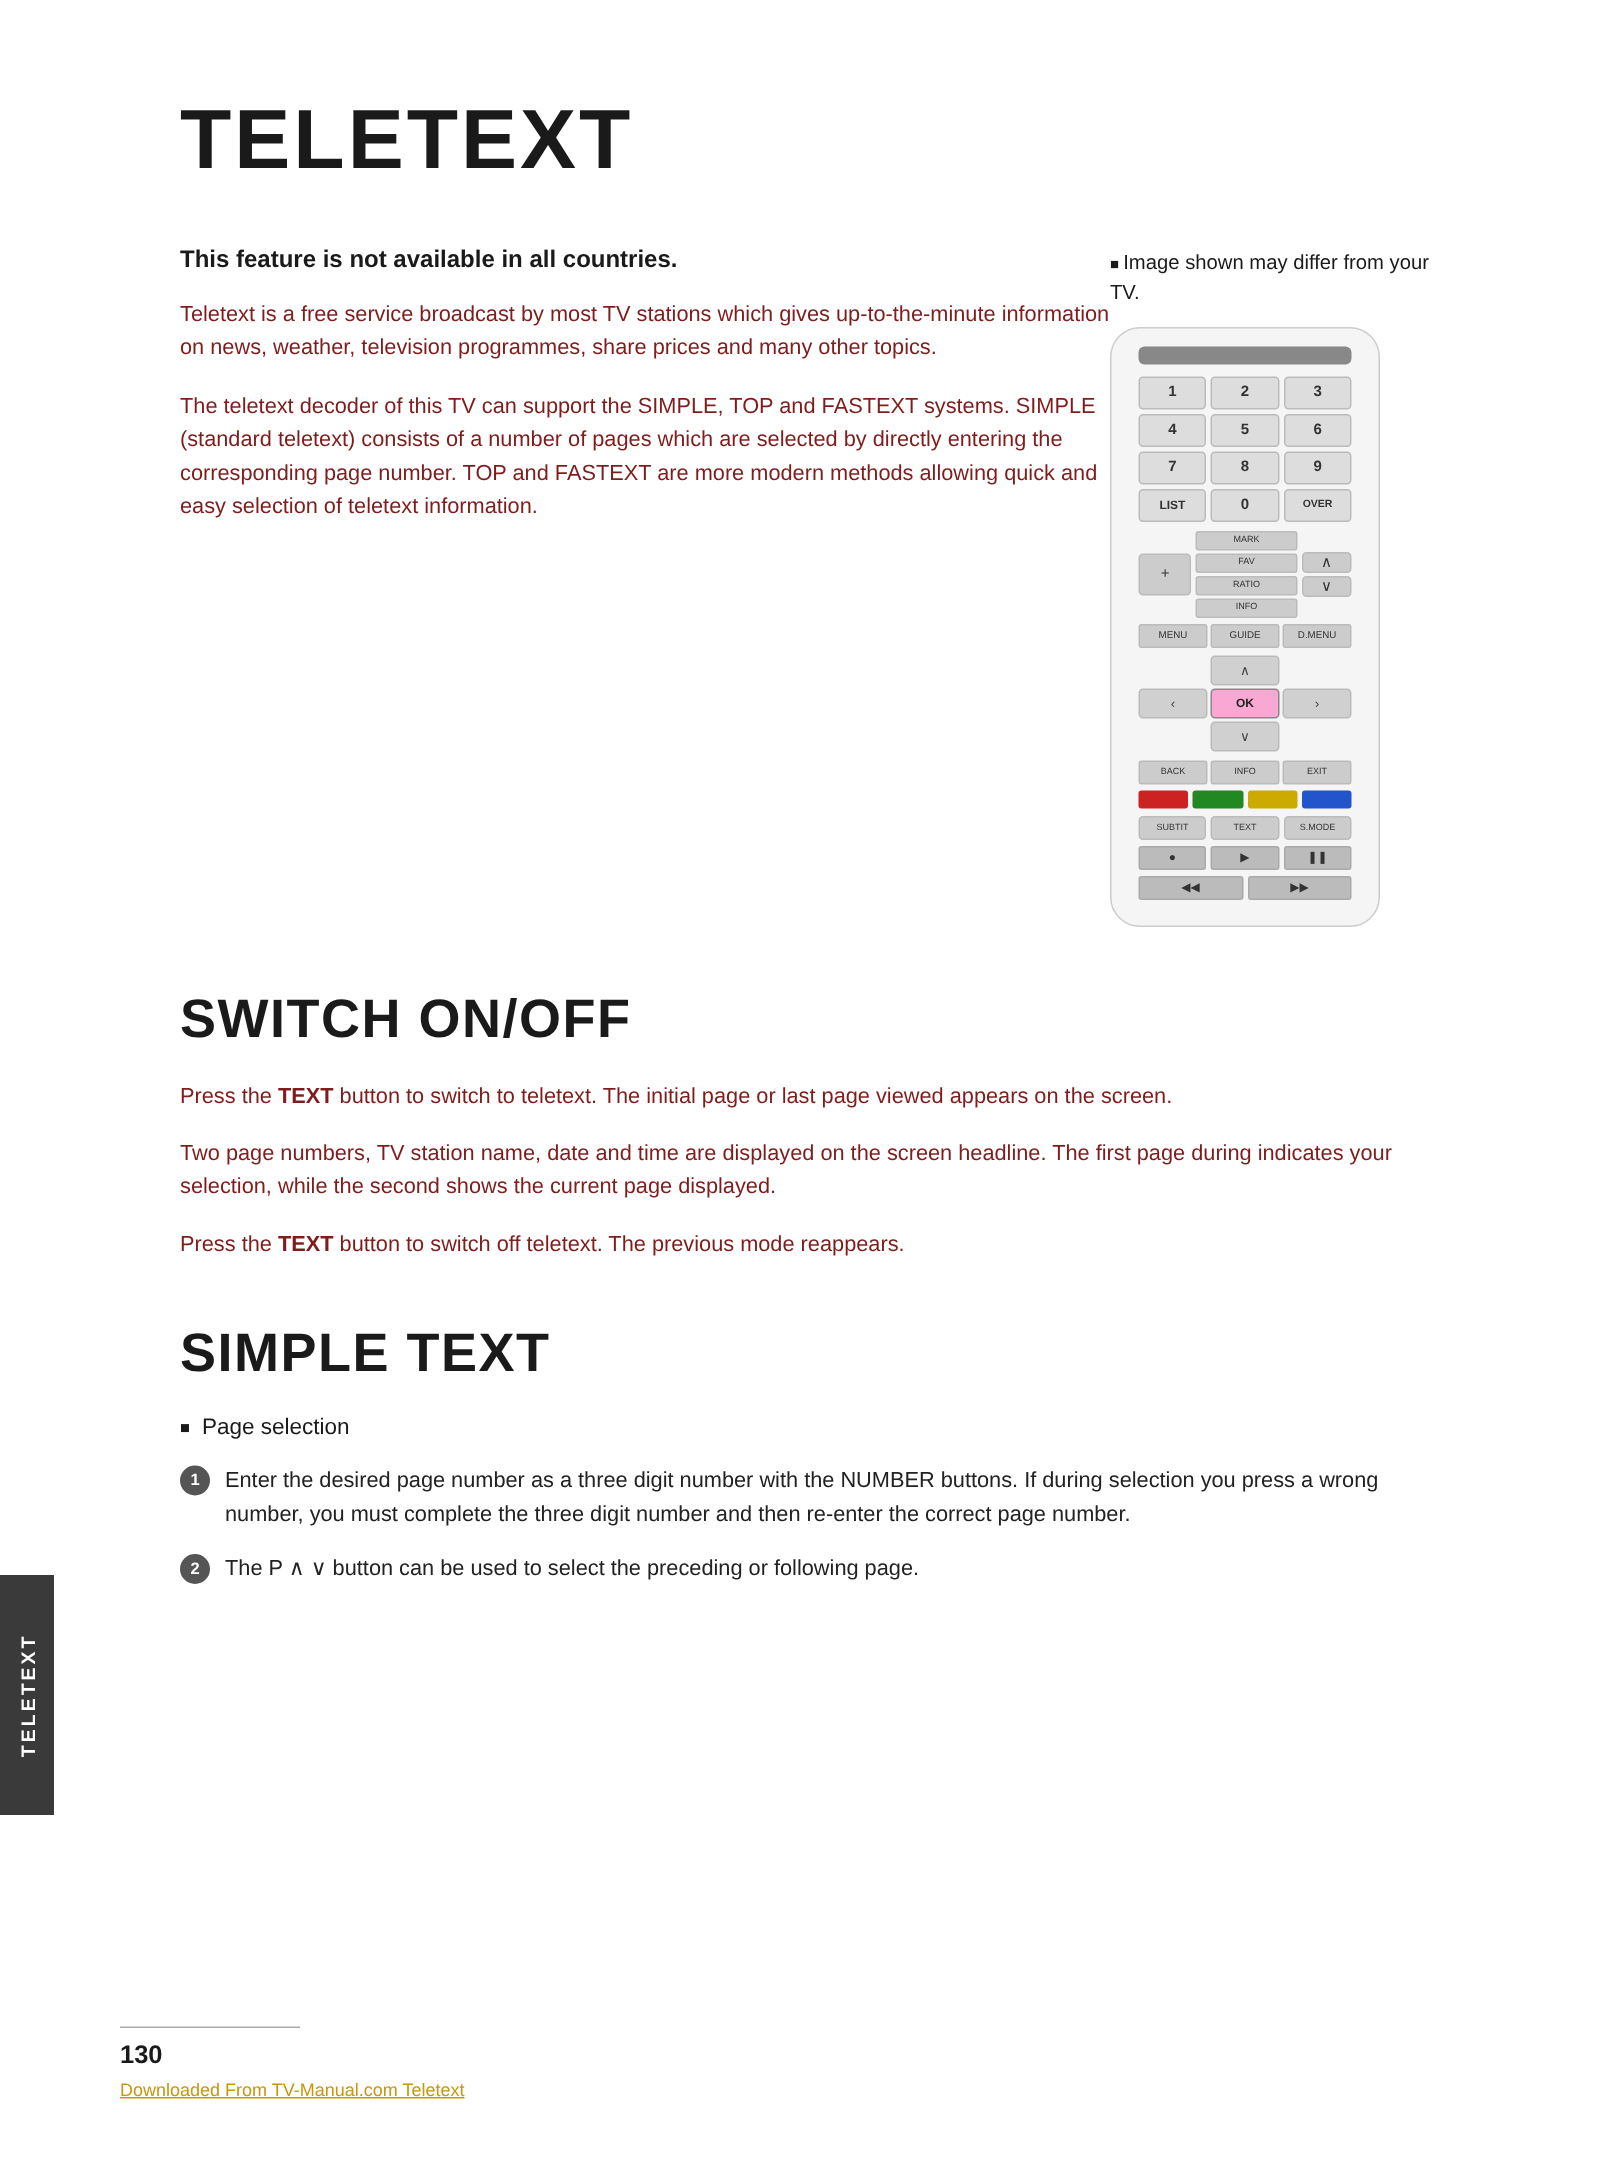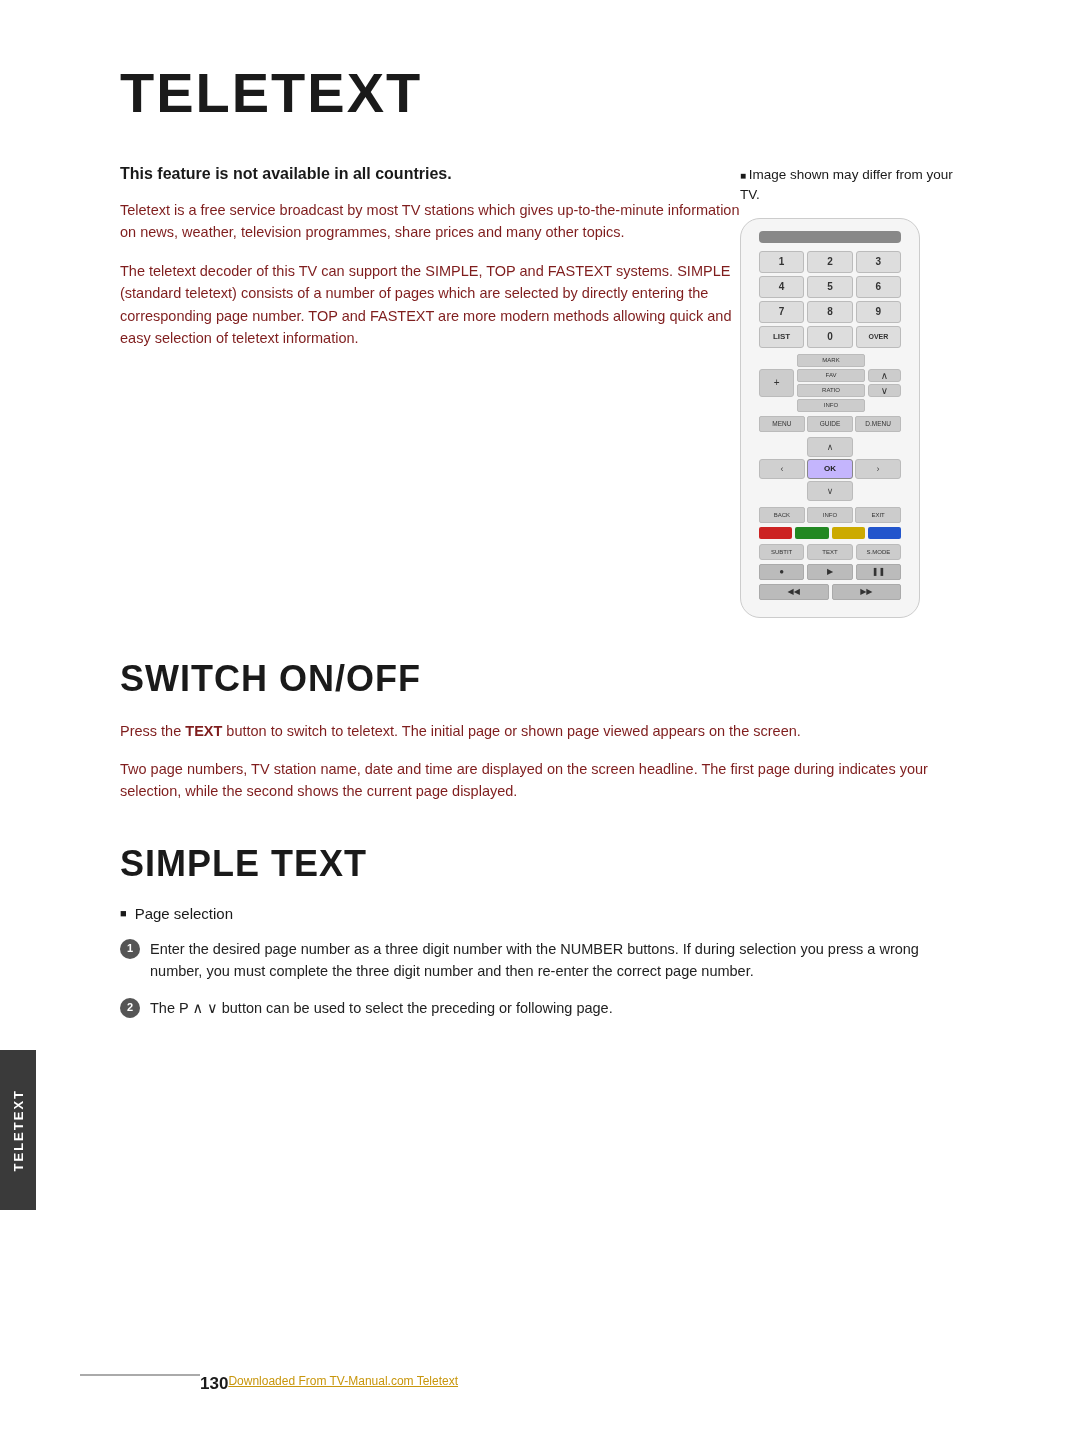--- a/index.html
+++ b/index.html
@@ -171,21 +171,21 @@
       border-radius: 3px;
       height: 20px;
       display: flex;
       align-items: center;
       justify-content: center;
       font-size: 9px;
       color: #444;
     }
 
     .remote-ok-btn {
-      background: #c4b5fd;
+      background: #f9a8d4;
       border: 1px solid #888;
       border-radius: 3px;
       height: 20px;
       display: flex;
       align-items: center;
       justify-content: center;
       font-size: 8px;
       color: #222;
       font-weight: bold;
     }
@@ -290,21 +290,21 @@
     }
 
     
     .page-footer {
       position: absolute;
       bottom: 40px;
       left: 0;
       right: 0;
       padding: 0 80px 0 80px;
       display: flex;
-      flex-direction: row;
+      flex-direction: column;
       align-items: flex-start;
     }
 
     .page-footer-line {
       width: 120px;
       height: 1.5px;
       background: #aaa;
       margin-bottom: 8px;
     }
 
@@ -509,23 +509,26 @@
             <div class="remote-play-btn">◀◀</div>
             <div class="remote-play-btn">▶▶</div>
           </div>
         </div>
       </div>
     </div>
 
     <h2 class="section-heading">SWITCH ON/OFF</h2>
 
     <p class="body-text">
-      <span>Press the </span><span class="bold-inline">TEXT</span><span> button to switch to teletext. The initial page or shown page viewed appears on the screen.</span>
+      <span>Press the </span><span class="bold-inline">TEXT</span><span> button to switch to teletext. The initial page or last page viewed appears on the screen.</span>
     </p>
     <p class="body-text">Two page numbers, TV station name, date and time are displayed on the screen headline. The first page during indicates your selection, while the second shows the current page displayed.</p>
+    <p class="body-text">
+      <span>Press the </span><span class="bold-inline">TEXT</span><span> button to switch off teletext. The previous mode reappears.</span>
+    </p>
 
     <h2 class="section-heading">SIMPLE TEXT</h2>
 
     <div class="subsection-heading">Page selection</div>
 
     <ul class="numbered-list">
       <li>
         <span class="list-num">1</span>
         <span>Enter the desired page number as a three digit number with the NUMBER buttons. If during selection you press a wrong number, you must complete the three digit number and then re-enter the correct page number.</span>
       </li>

